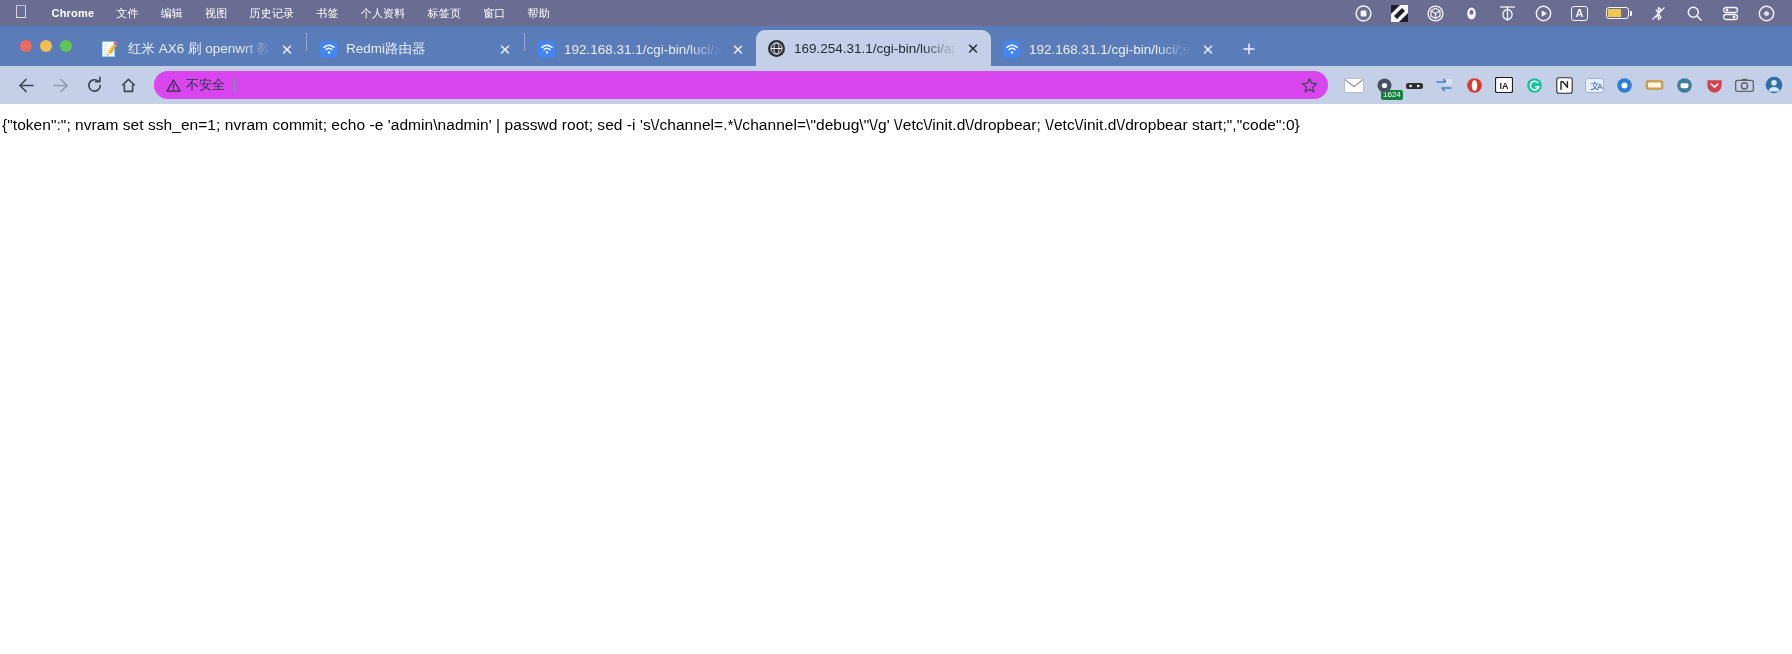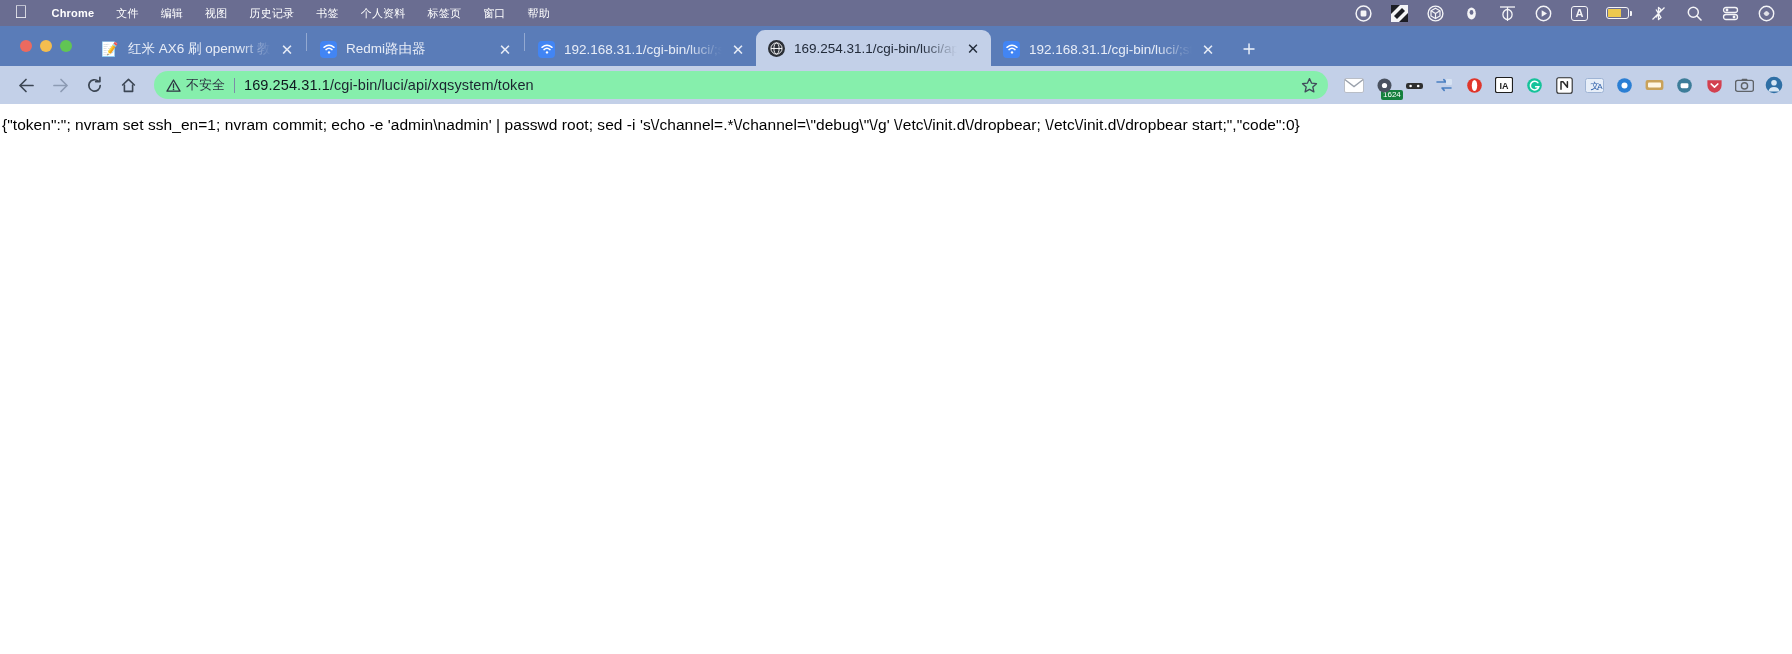--- a/index.html
+++ b/index.html
@@ -151,21 +151,21 @@
     display: flex; align-items: center; justify-content: center;
     color: #3c4654;
     border-radius: 50%;
     flex: 0 0 32px;
   }
   .tb-btn.disabled { color: #8d9bb3; }
 
   .omnibox {
     flex: 1 1 auto;
     height: 28px;
-    background: #86efac;
+    background: #d946ef;
     border-radius: 14px;
     display: flex; align-items: center;
     padding: 0 6px 0 12px;
     margin: 8px 8px;
     min-width: 0;
   }
   .not-secure {
     display: flex; align-items: center; gap: 5px;
     color: #2d3542; font-size: 13px; flex: 0 0 auto;
   }
@@ -424,23 +424,20 @@
   <div class="omnibox">
     <span class="not-secure">
       <svg class="warn-tri" width="15" height="15" viewBox="0 0 15 15">
           <path d="M7.5 2 L14 13.2 L1 13.2 Z" fill="none" stroke="#2d3542" stroke-width="1.3" stroke-linejoin="round"></path>
           <line x1="7.5" y1="6" x2="7.5" y2="9.6" stroke="#2d3542" stroke-width="1.3" stroke-linecap="round"></line>
           <circle cx="7.5" cy="11.4" r=".8" fill="#2d3542"></circle>
         </svg>
       <span>不安全</span>
     </span>
     <span class="omni-sep"></span>
-    <span class="url">
-      <span class="host">169.254.31.1</span><span class="path">/cgi-bin/luci/api/xqsystem/token</span>
-    </span>
     <span class="star">
       <svg width="17" height="17" viewBox="0 0 17 17">
           <path d="M8.5 1.6 L10.6 6.2 L15.5 6.7 L11.8 10 L12.9 14.9 L8.5 12.4 L4.1 14.9 L5.2 10 L1.5 6.7 L6.4 6.2 Z" fill="none" stroke="#404a5a" stroke-width="1.3" stroke-linejoin="round"></path>
         </svg>
     </span>
   </div>
 
   <div class="ext-tray">
     <span class="ext">
       <svg width="20" height="15" viewBox="0 0 20 15">

